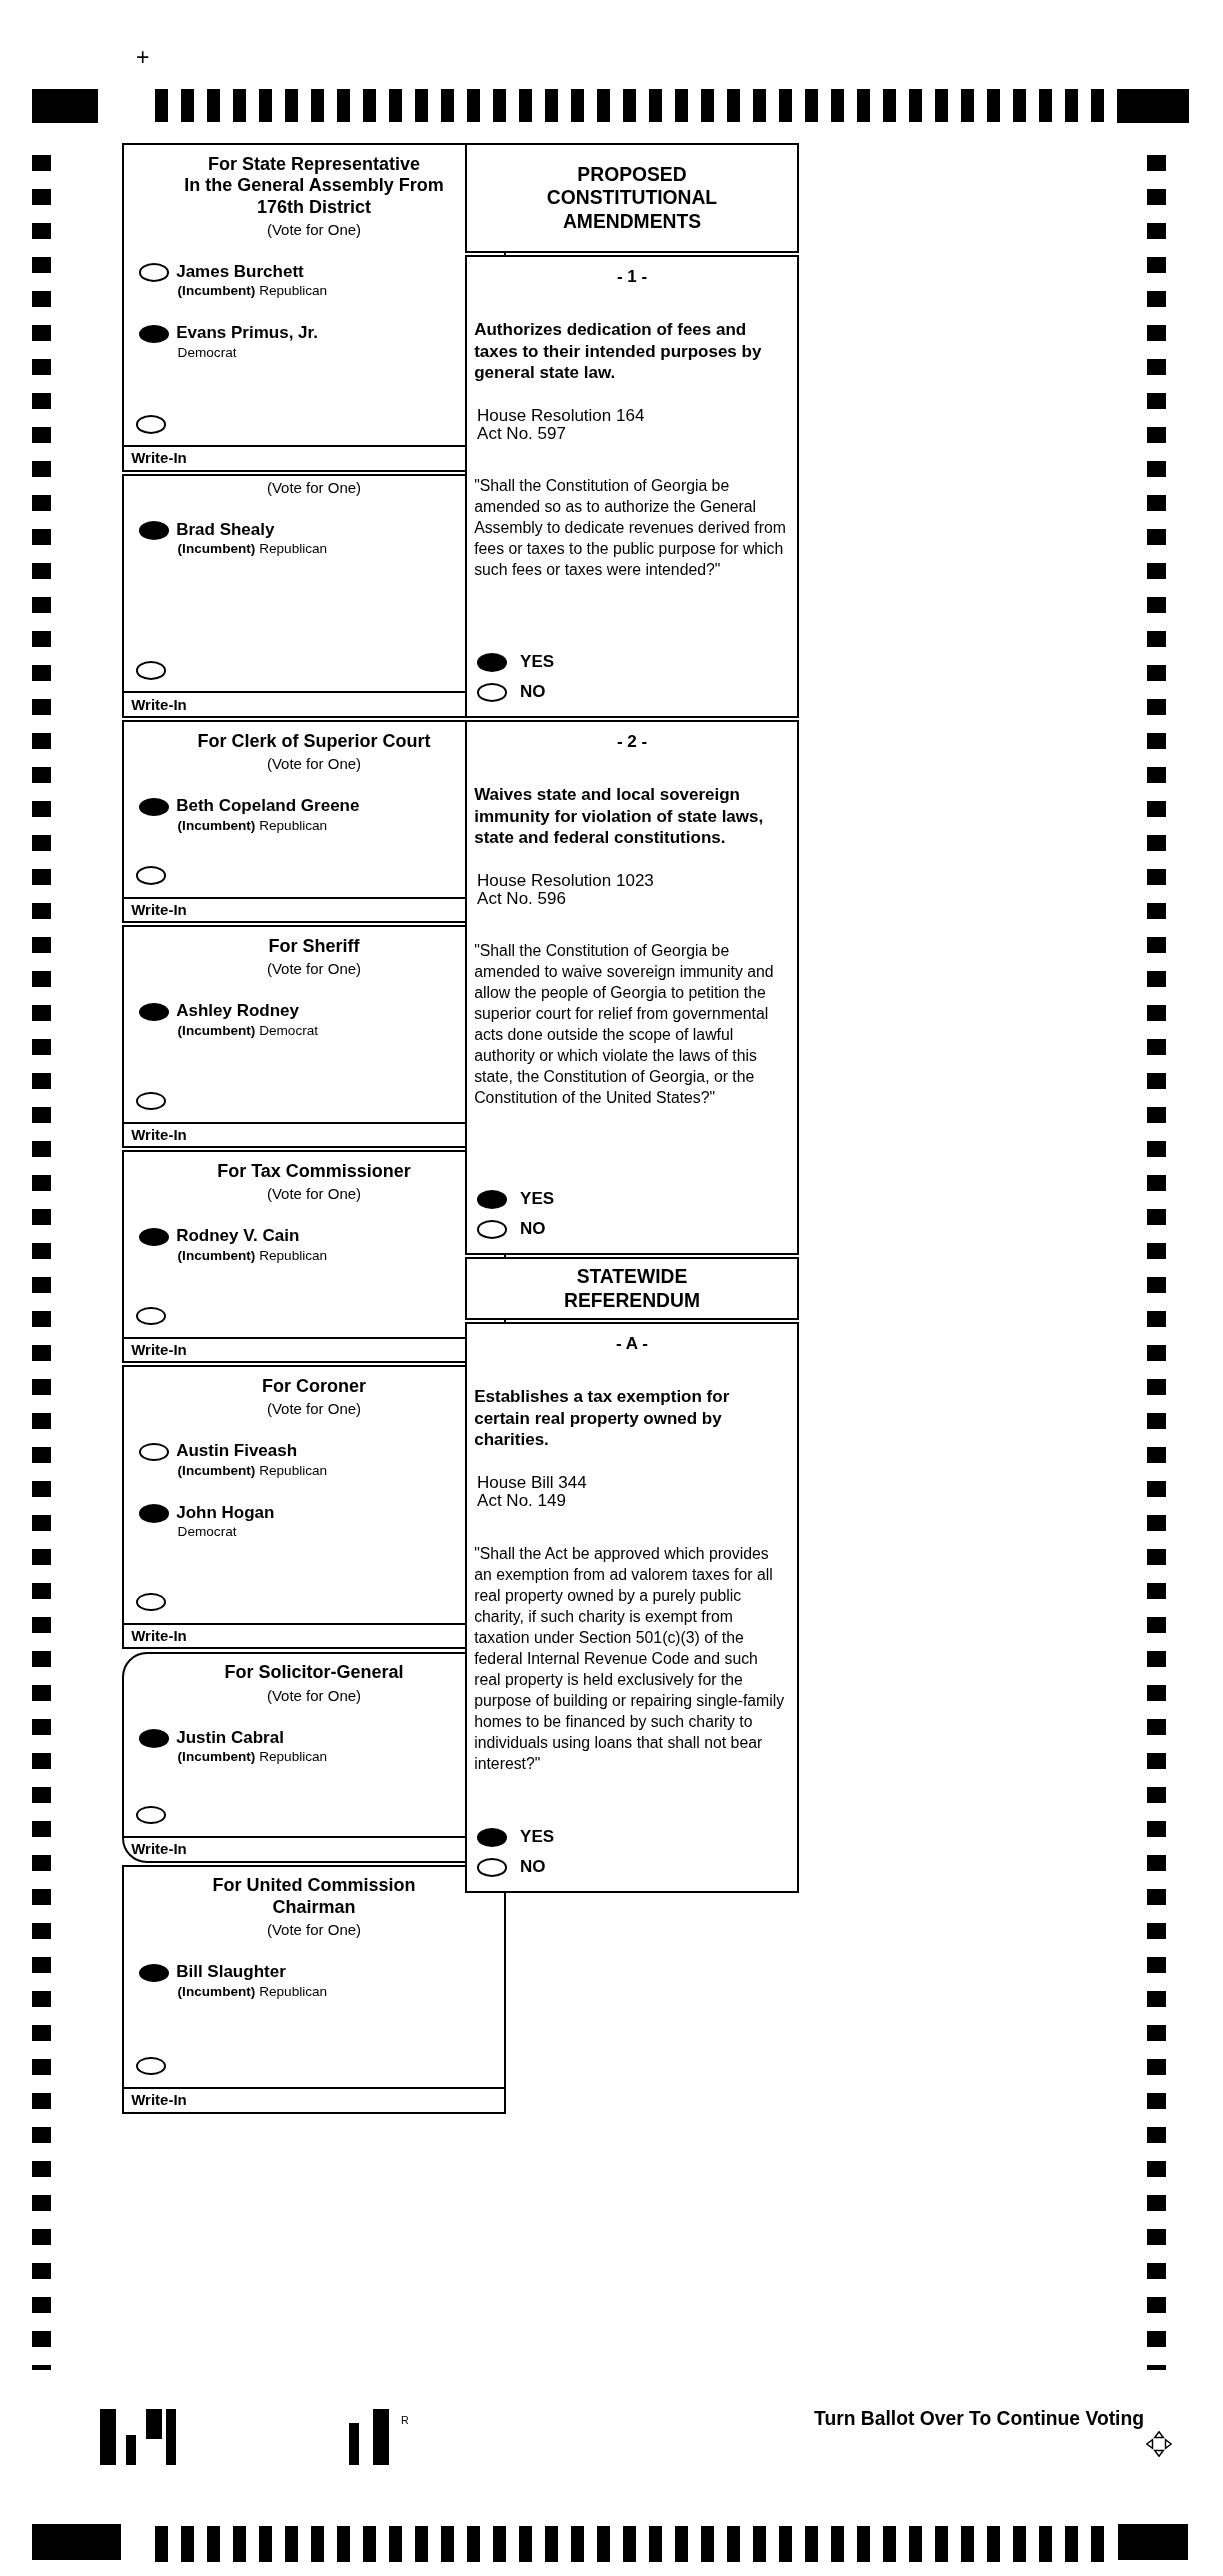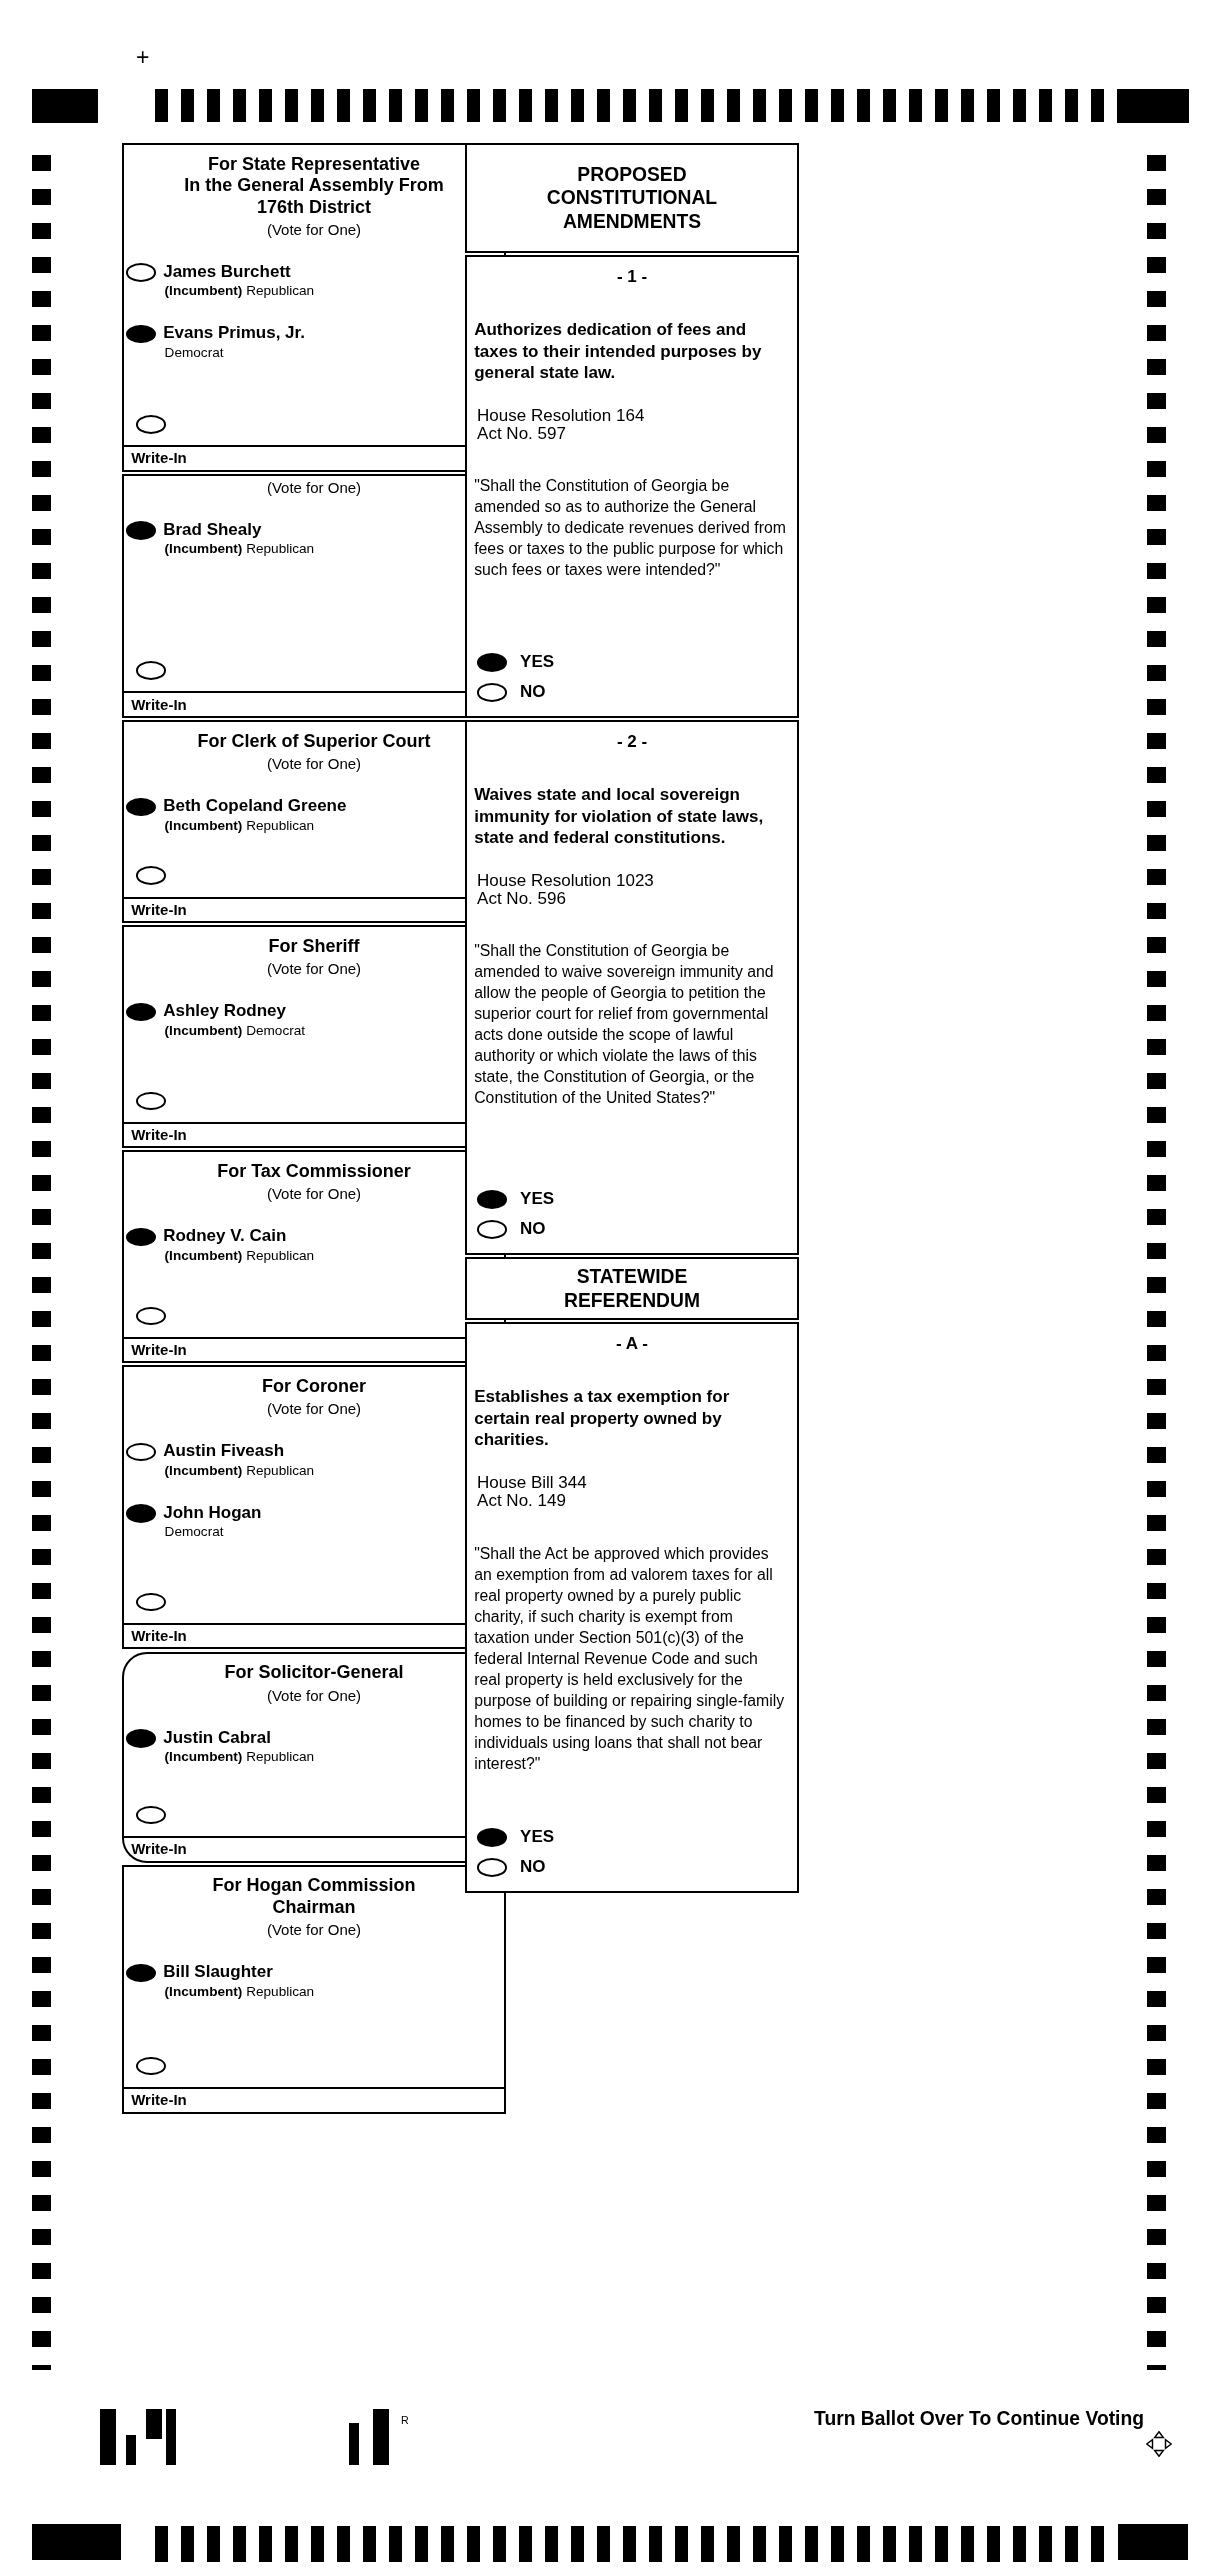--- a/index.html
+++ b/index.html
@@ -23,21 +23,21 @@
   
   .contests-column { position:absolute; left:122px; top:143px; width:384px; }
   .measures-column { position:absolute; left:465px; top:143px; width:334px; }
   .col-stack > * + * { margin-top:2.1px; }
 
   .ballot-box { border:2.1px solid #000; background:#fff; display:flex; flex-direction:column; }
 
   
   .contest-title { font-weight:bold; font-size:18px; line-height:21.5px; text-align:center; padding:8.6px 5.7px 0 5.7px; white-space:pre-line; }
   .vote-instruction { font-size:15px; text-align:center; margin-top:2.9px; }
-  .option-row { display:flex; gap:7.2px; padding-left:2px; margin-top:24px; align-items:flex-start; }
+  .option-row { display:flex; gap:7.2px; padding-left:15px; margin-top:24px; align-items:flex-start; }
   .oval { width:30px; height:18.6px; border:2.1px solid #000; border-radius:50%; background:#fff; flex:0 0 auto; margin-top:1.4px; }
   .oval.filled { background:#000; }
   .cand-name { font-weight:bold; font-size:17px; line-height:20px; }
   .cand-detail { font-size:13.6px; line-height:15.8px; margin-top:1.4px; margin-left:1.4px; }
   .cand-detail .inc { font-weight:bold; }
   .write-in-area { margin-top:auto; padding-top:21.5px; }
   .write-in-area .oval { margin-left:11.5px; }
   .wi-rule { border-top:2.1px solid #000; margin-top:11.5px; }
   .wi-label { font-weight:bold; font-size:15px; padding:2.1px 0 3.6px 7.2px; }
 
@@ -200,21 +200,21 @@
             <div class="cand-detail"><span class="inc">(Incumbent)</span> <span class="party">Republican</span></div>
           </div>
         </div>
         <div class="write-in-area">
           <div class="oval"></div>
           <div class="wi-rule"></div>
           <div class="wi-label">Write-In</div>
         </div>
       </div>
       <div class="ballot-box contest-box" style="min-height: 249px;">
-        <div class="contest-title">For Hogan Commission
+        <div class="contest-title">For United Commission
 Chairman</div>
         <div class="vote-instruction">(Vote for One)</div>
         <div class="option-row">
           <div class="oval filled"></div>
           <div class="opt-text">
             <div class="cand-name">Bill Slaughter</div>
             <div class="cand-detail"><span class="inc">(Incumbent)</span> <span class="party">Republican</span></div>
           </div>
         </div>
         <div class="write-in-area">

